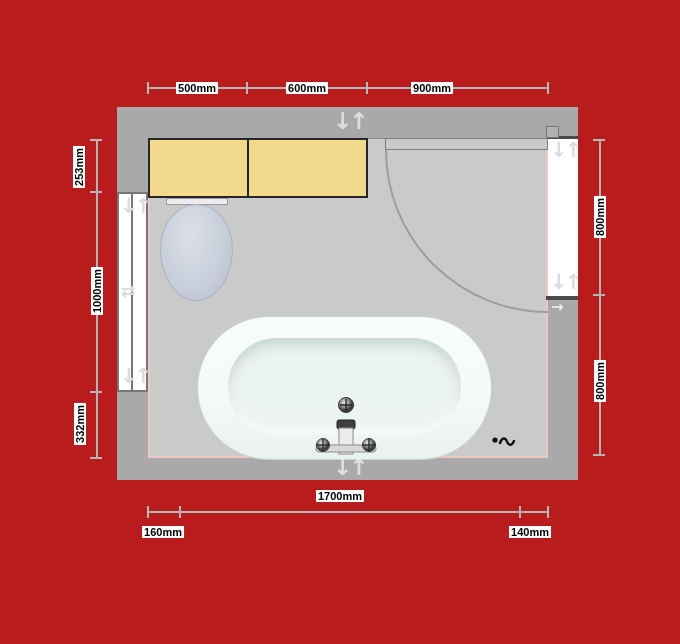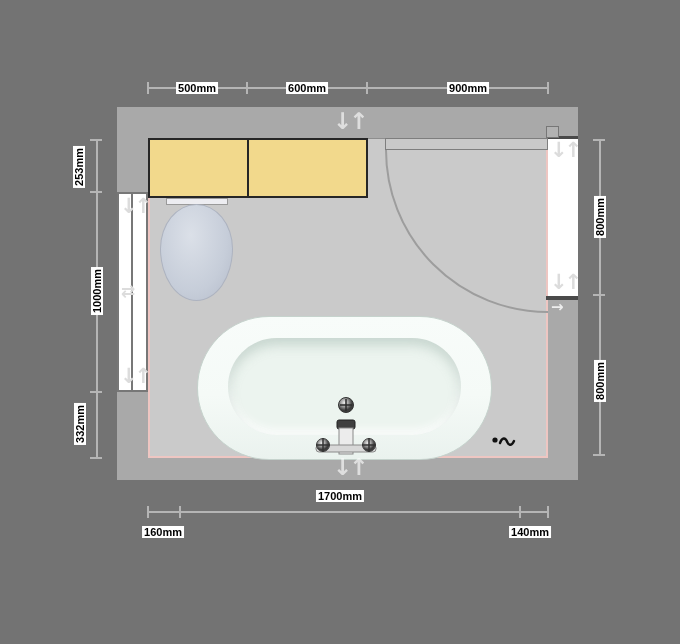--- a/index.html
+++ b/index.html
@@ -1,16 +1,16 @@
 <!DOCTYPE html>
 <html style="--wall: #a9a9a9; --floor: #cacaca; --floor_edge: #eec6c2; --dim_line: #b5b5b5; --dim_text: #000000; --cabinet: #f2d98c; --cabinet_border: #262626; --window_frame: #777777; --door_leaf: #c9c9c9; --door_frame: #4a4a4a; --arc: #9d9d9d; --toilet: #c6cdd9; --tub: #f5faf7; --tub_inner: #ecf4ef;"><head>
 <meta charset="utf-8">
 <style>
   html,body{margin:0;padding:0;background:#fff;}
-  #stage{position:relative;width:680px;height:644px;background:#737373;overflow:hidden;
+  #stage{position:relative;width:680px;height:644px;background:#b91c1c;overflow:hidden;
          font-family:"Liberation Sans",sans-serif;}
   
   .dim-line{position:absolute;background:var(--dim_line);z-index:4;}
   .tick{position:absolute;background:var(--dim_line);z-index:4;}
   .dim-label{position:absolute;font:bold 11px "Liberation Sans",sans-serif;color:var(--dim_text);
              background:#fff;padding:0 2px;white-space:nowrap;z-index:6;
              transform:translate(-50%,-50%);}
   .dim-label.vert{transform:translate(-50%,-50%) rotate(-90deg);}
   
   .wall{position:absolute;background:var(--wall);z-index:1;}
@@ -61,21 +61,21 @@
 
 <div id="stage">
 
   <div class="dim-line" style="left:148px;top:87px;width:400px;height:2px;"></div>
   <div class="tick" style="left:147px;top:82px;width:2px;height:12px;"></div>
   <div class="tick" style="left:246px;top:82px;width:2px;height:12px;"></div>
   <div class="tick" style="left:366px;top:82px;width:2px;height:12px;"></div>
   <div class="tick" style="left:547px;top:82px;width:2px;height:12px;"></div>
   <div class="dim-label" style="left:197px;top:88px;">500mm</div>
   <div class="dim-label" style="left:307px;top:88px;">600mm</div>
-  <div class="dim-label" style="left:468px;top:88px;">900mm</div>
+  <div class="dim-label" style="left:432px;top:88px;">900mm</div>
 
   <div class="dim-line" style="left:96px;top:140px;width:2px;height:318px;"></div>
   <div class="tick" style="left:90px;top:139px;width:12px;height:2px;"></div>
   <div class="tick" style="left:90px;top:191px;width:12px;height:2px;"></div>
   <div class="tick" style="left:90px;top:391px;width:12px;height:2px;"></div>
   <div class="tick" style="left:90px;top:457px;width:12px;height:2px;"></div>
   <div class="dim-label vert" style="left:79px;top:167px;">253mm</div>
   <div class="dim-label vert" style="left:97px;top:291px;">1000mm</div>
   <div class="dim-label vert" style="left:80px;top:424px;">332mm</div>
 

